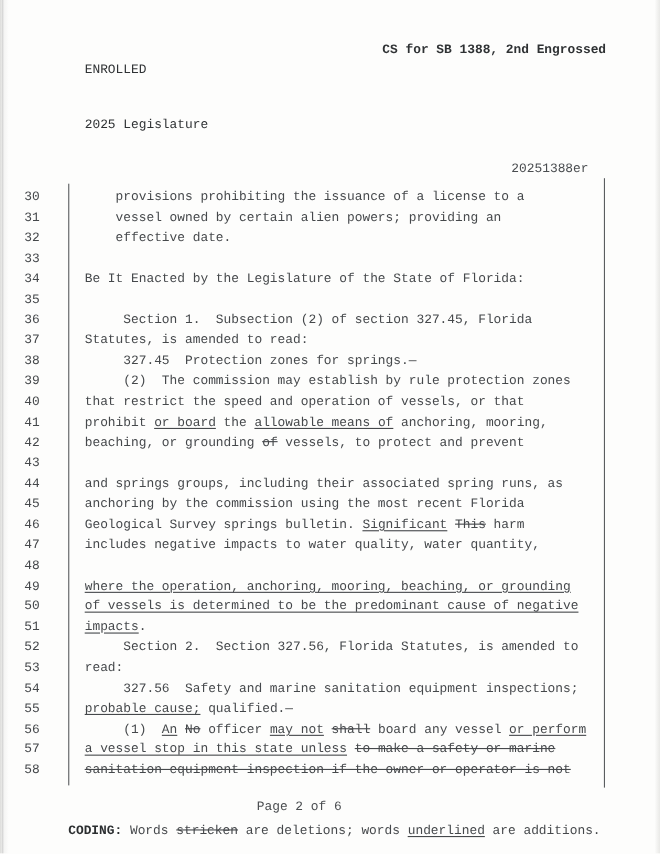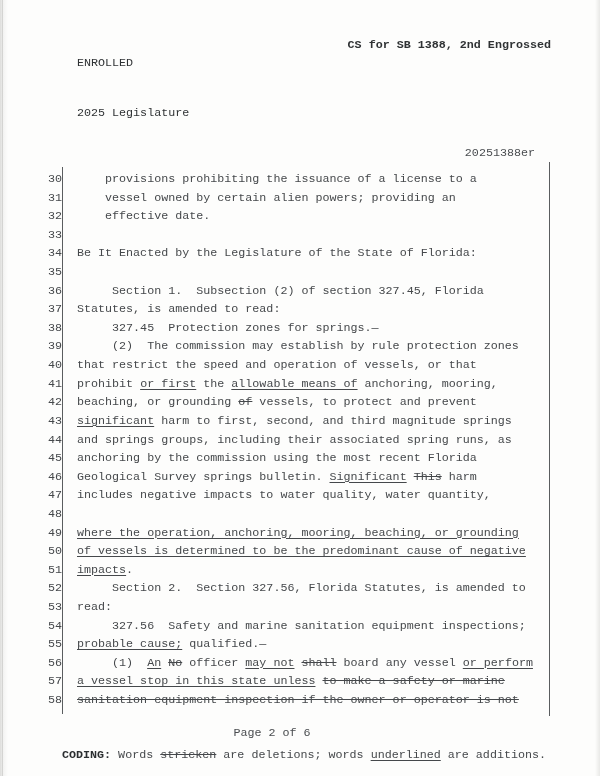--- a/index.html
+++ b/index.html
@@ -34,21 +34,21 @@
   }
   .doc-code {
     position: absolute; right: 65px; top: 146px;
     color: #4a4d50; white-space: pre;
   }
   .rule { position: absolute; width: 1px; background: #5a5d5f; }
   .rule-left  { left: 62px;  top: 167px; height: 547px; }
   .rule-right { left: 549px; top: 162px; height: 554px; }
   .lines { position: absolute; left: 0; top: 170px; width: 600px; }
   .line { position: relative; height: 18.62px; line-height: 18.62px; }
-  .ln { position: absolute; left: 0; width: 58px; text-align: left; color: #45484b; margin-left: 48px; }
+  .ln { position: absolute; left: 0; width: 58px; text-align: center; color: #45484b; }
   .lt { position: absolute; left: 77px; white-space: pre; }
   .p { }
   .u { text-decoration: underline; text-decoration-thickness: 1px; text-underline-offset: 2px; }
   .s { text-decoration: line-through; text-decoration-thickness: 1px; }
   .b { font-weight: bold; color: #2b2e30; }
   .pg {
     position: absolute; left: 0; top: 726px; width: 544px;
     text-align: center; color: #4a4d50; white-space: pre;
   }
   .coding {
@@ -115,29 +115,28 @@
       <div class="line">
         <span class="ln">39</span>
         <span class="lt"><span class="p">     (2)  The commission may establish by rule protection zones</span></span>
       </div>
       <div class="line">
         <span class="ln">40</span>
         <span class="lt"><span class="p">that restrict the speed and operation of vessels, or that</span></span>
       </div>
       <div class="line">
         <span class="ln">41</span>
-        <span class="lt"><span class="p">prohibit </span><span class="u">or first</span><span class="p"> the </span><span class="u">allowable means of</span><span class="p"> anchoring, mooring,</span></span>
+        <span class="lt"><span class="p">prohibit </span><span class="u">or board</span><span class="p"> the </span><span class="u">allowable means of</span><span class="p"> anchoring, mooring,</span></span>
       </div>
       <div class="line">
         <span class="ln">42</span>
         <span class="lt"><span class="p">beaching, or grounding </span><span class="s">of</span><span class="p"> vessels, to protect and prevent</span></span>
       </div>
       <div class="line">
         <span class="ln">43</span>
-        <span class="lt"><span class="u">significant</span><span class="p"> harm to first, second, and third magnitude springs</span></span>
       </div>
       <div class="line">
         <span class="ln">44</span>
         <span class="lt"><span class="p">and springs groups, including their associated spring runs, as</span></span>
       </div>
       <div class="line">
         <span class="ln">45</span>
         <span class="lt"><span class="p">anchoring by the commission using the most recent Florida</span></span>
       </div>
       <div class="line">

